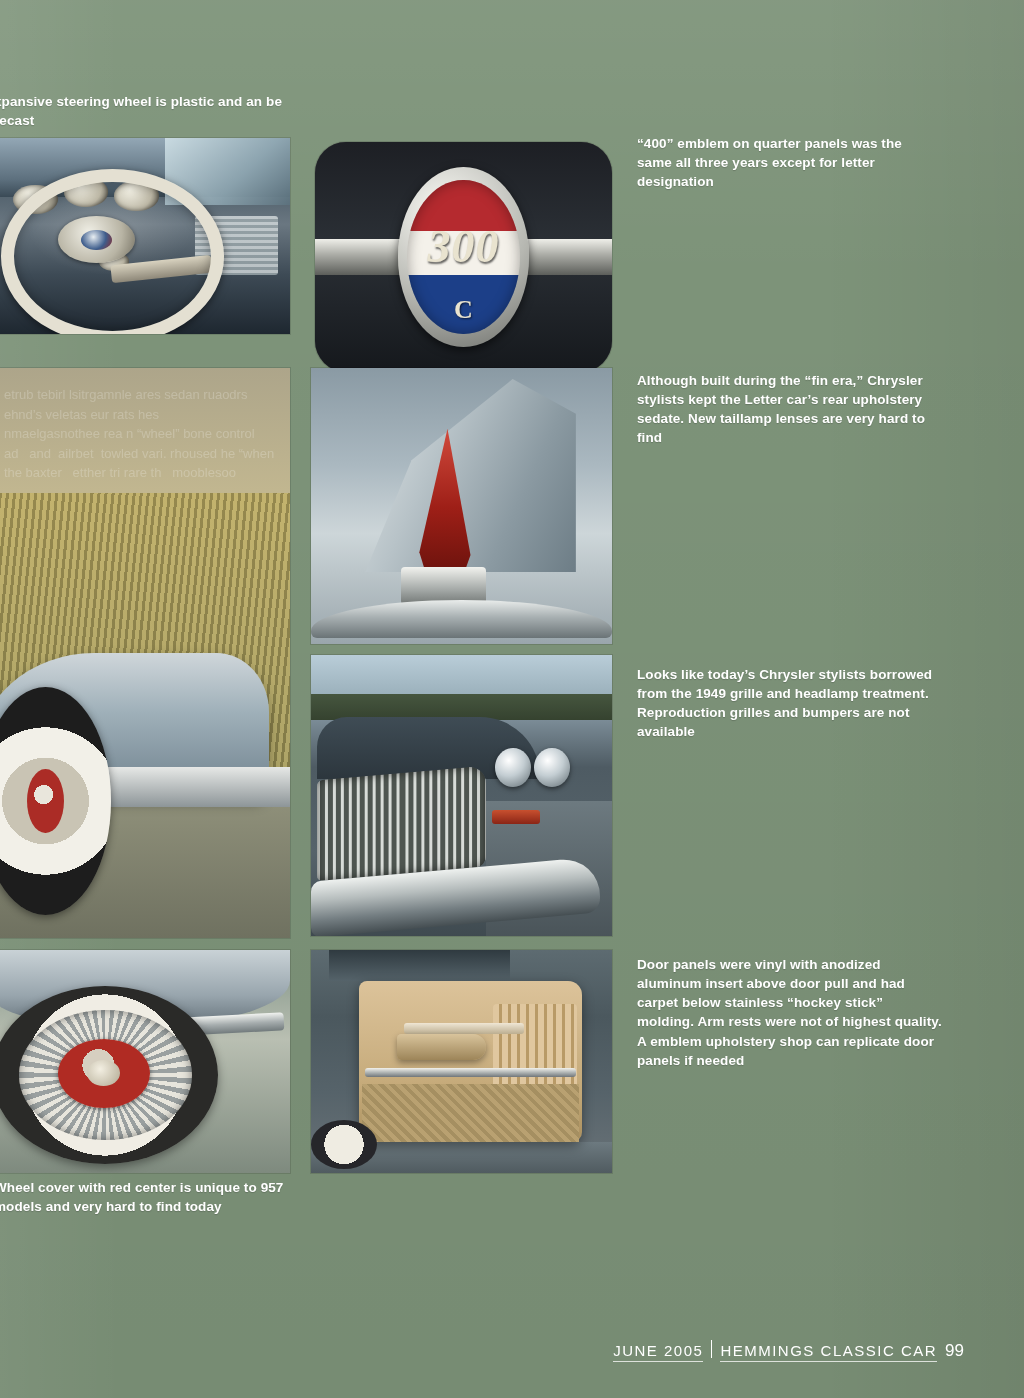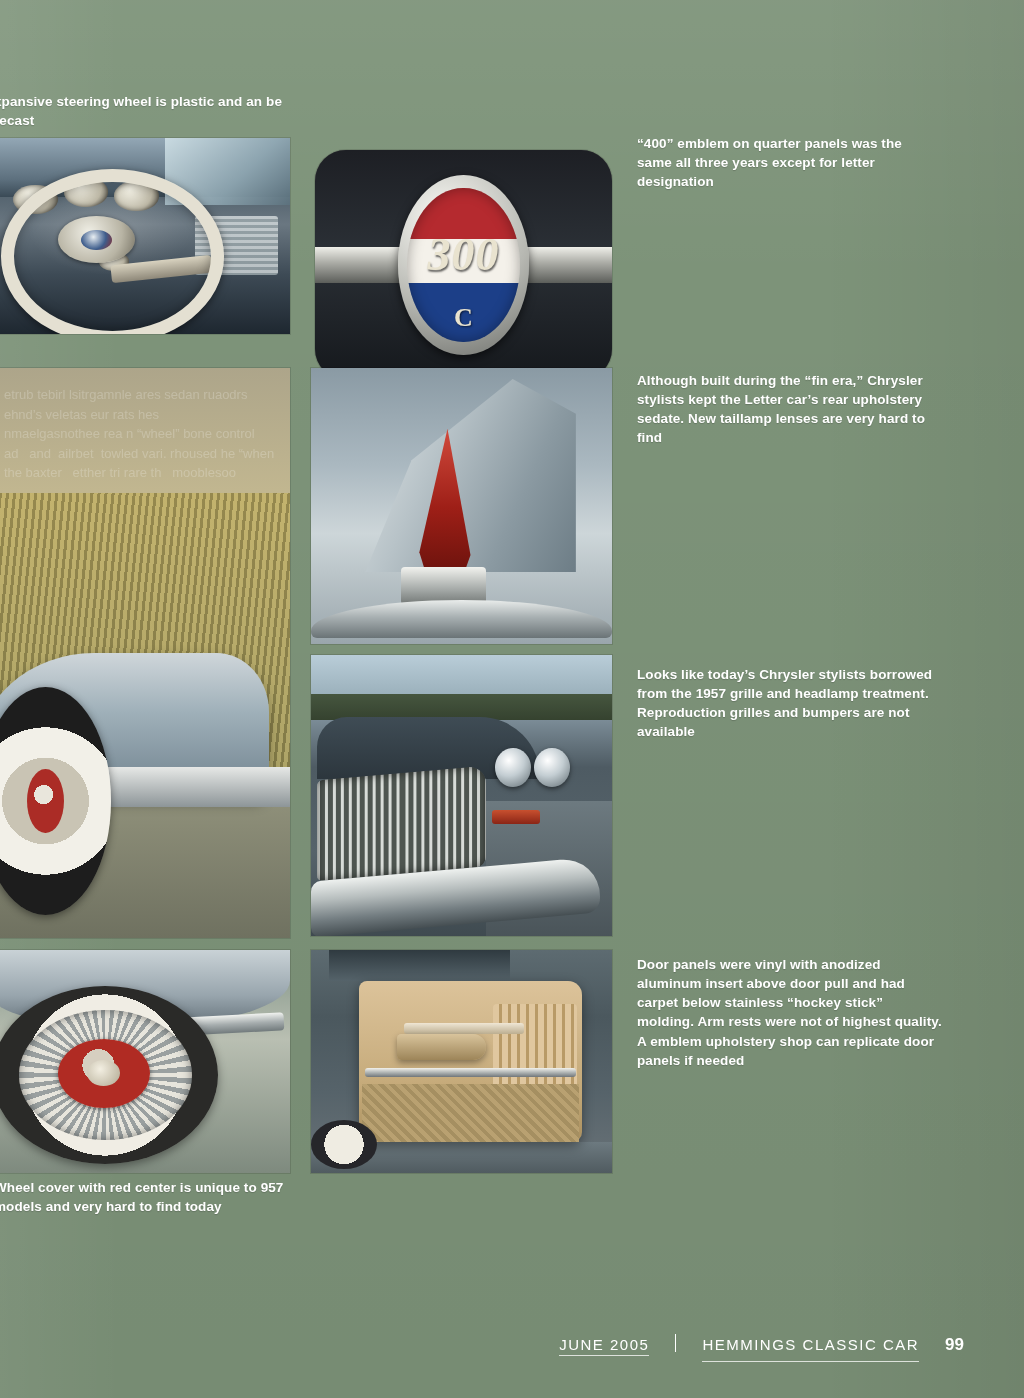--- a/index.html
+++ b/index.html
@@ -371,46 +371,46 @@
     background: radial-gradient(circle at 50% 50%, #efece2 0 48%, #26262a 48% 100%);
   }
 
   
   .footer {
     position: absolute;
     right: 60px;
     bottom: 36px;
     display: flex;
     align-items: baseline;
-    gap: 26px;
+    gap: 8px;
     color: #ffffff;
   }
   .footer .issue {
     font-size: 15px;
     letter-spacing: 1.5px;
     border-bottom: 1px solid rgba(255,255,255,0.75);
     padding-bottom: 2px;
   }
   .footer .divider {
     width: 1px;
     height: 18px;
     background: #ffffff;
     display: inline-block;
     position: relative;
     top: 2px;
   }
   .footer .brand {
     font-size: 15px;
     letter-spacing: 1.5px;
     border-bottom: 1px solid rgba(255,255,255,0.75);
-    padding-bottom: 8px;
+    padding-bottom: 2px;
   }
   .footer .pageno {
     font-size: 17px;
-    font-weight: bold;
+    font-weight: normal;
     margin-top: 39px;
   }
 </style>
 </head>
 <body>
 
 <div class="page-bg"></div>
 
 <div class="caption" style="left: -6px; top: 92px; width: 290px;">xpansive steering wheel is plastic and an be recast</div>
 
@@ -422,21 +422,21 @@
     <div class="gauge g1"></div>
     <div class="gauge g2"></div>
     <div class="gauge g3"></div>
     <div class="gauge g4"></div>
     <div class="column"></div>
     <div class="rim"></div>
     <div class="hub"></div>
   </div>
 </div>
 
-<div class="photo" id="photo-300-emblem" style="left: 315px; top: 150px; width: 297px; height: 230px; border-radius: 31px;">
+<div class="photo" id="photo-300-emblem" style="left: 315px; top: 142px; width: 297px; height: 230px; border-radius: 31px;">
   <div class="inner">
     <div class="barL"></div>
     <div class="barR"></div>
     <div class="ring">
       <div class="shield">
         <div class="numerals">300</div>
         <div class="letter">C</div>
       </div>
     </div>
   </div>
@@ -473,21 +473,21 @@
     <div class="road"></div>
     <div class="hood"></div>
     <div class="lampA"></div>
     <div class="lampB"></div>
     <div class="grille"></div>
     <div class="parkinglamp"></div>
     <div class="bumper"></div>
   </div>
 </div>
 
-<div class="caption" style="left: 637px; top: 665px; width: 300px;">Looks like today’s Chrysler stylists borrowed from the 1957 grille and headlamp treatment. Reproduction grilles and bumpers are not available</div>
+<div class="caption" style="left: 637px; top: 665px; width: 300px;">Looks like today’s Chrysler stylists borrowed from the 1949 grille and headlamp treatment. Reproduction grilles and bumpers are not available</div>
 
 <div class="photo" id="photo-wheel-cover" style="left: -8px; top: 950px; width: 298px; height: 223px;">
   <div class="inner">
     <div class="fender"></div>
     <div class="trim"></div>
     <div class="tire"></div>
     <div class="cover"></div>
     <div class="center"></div>
   </div>
 </div>

